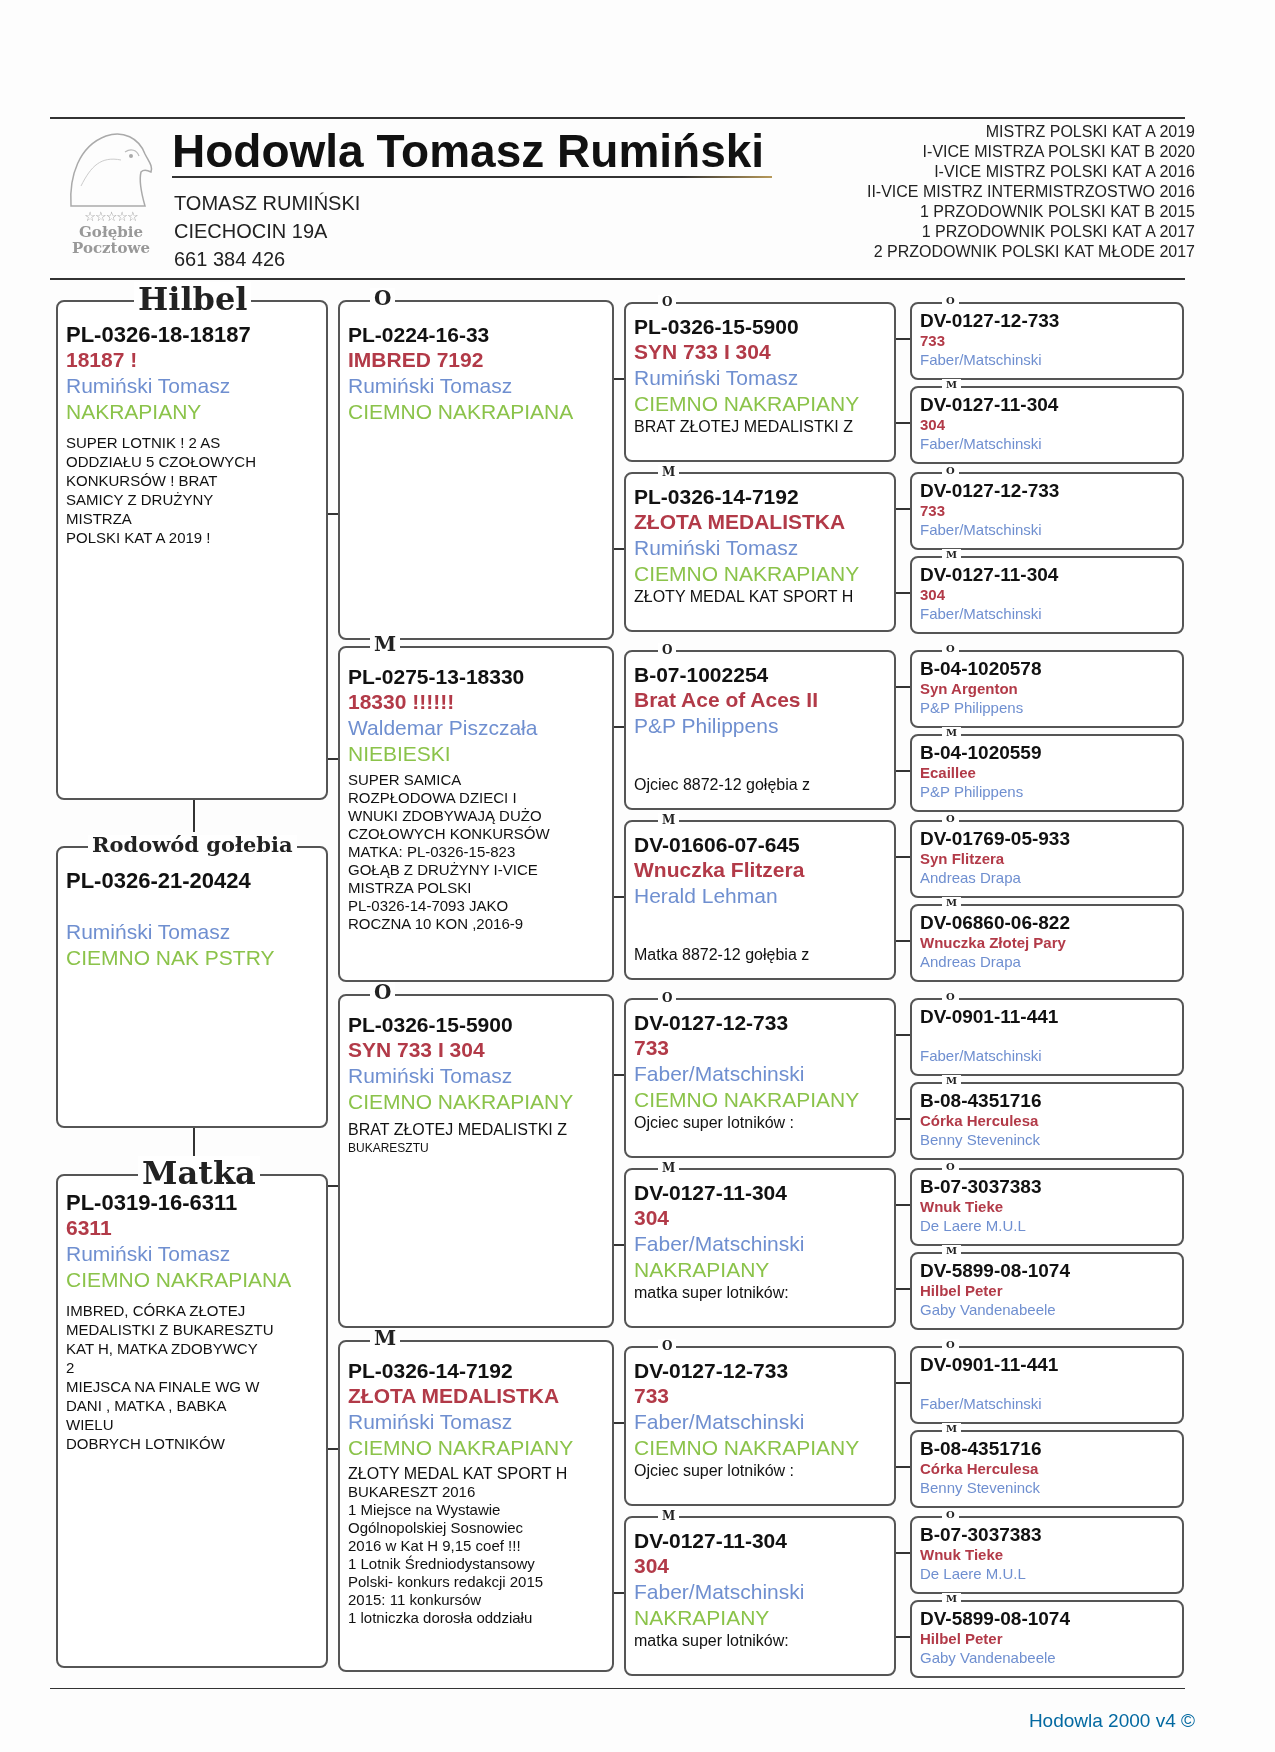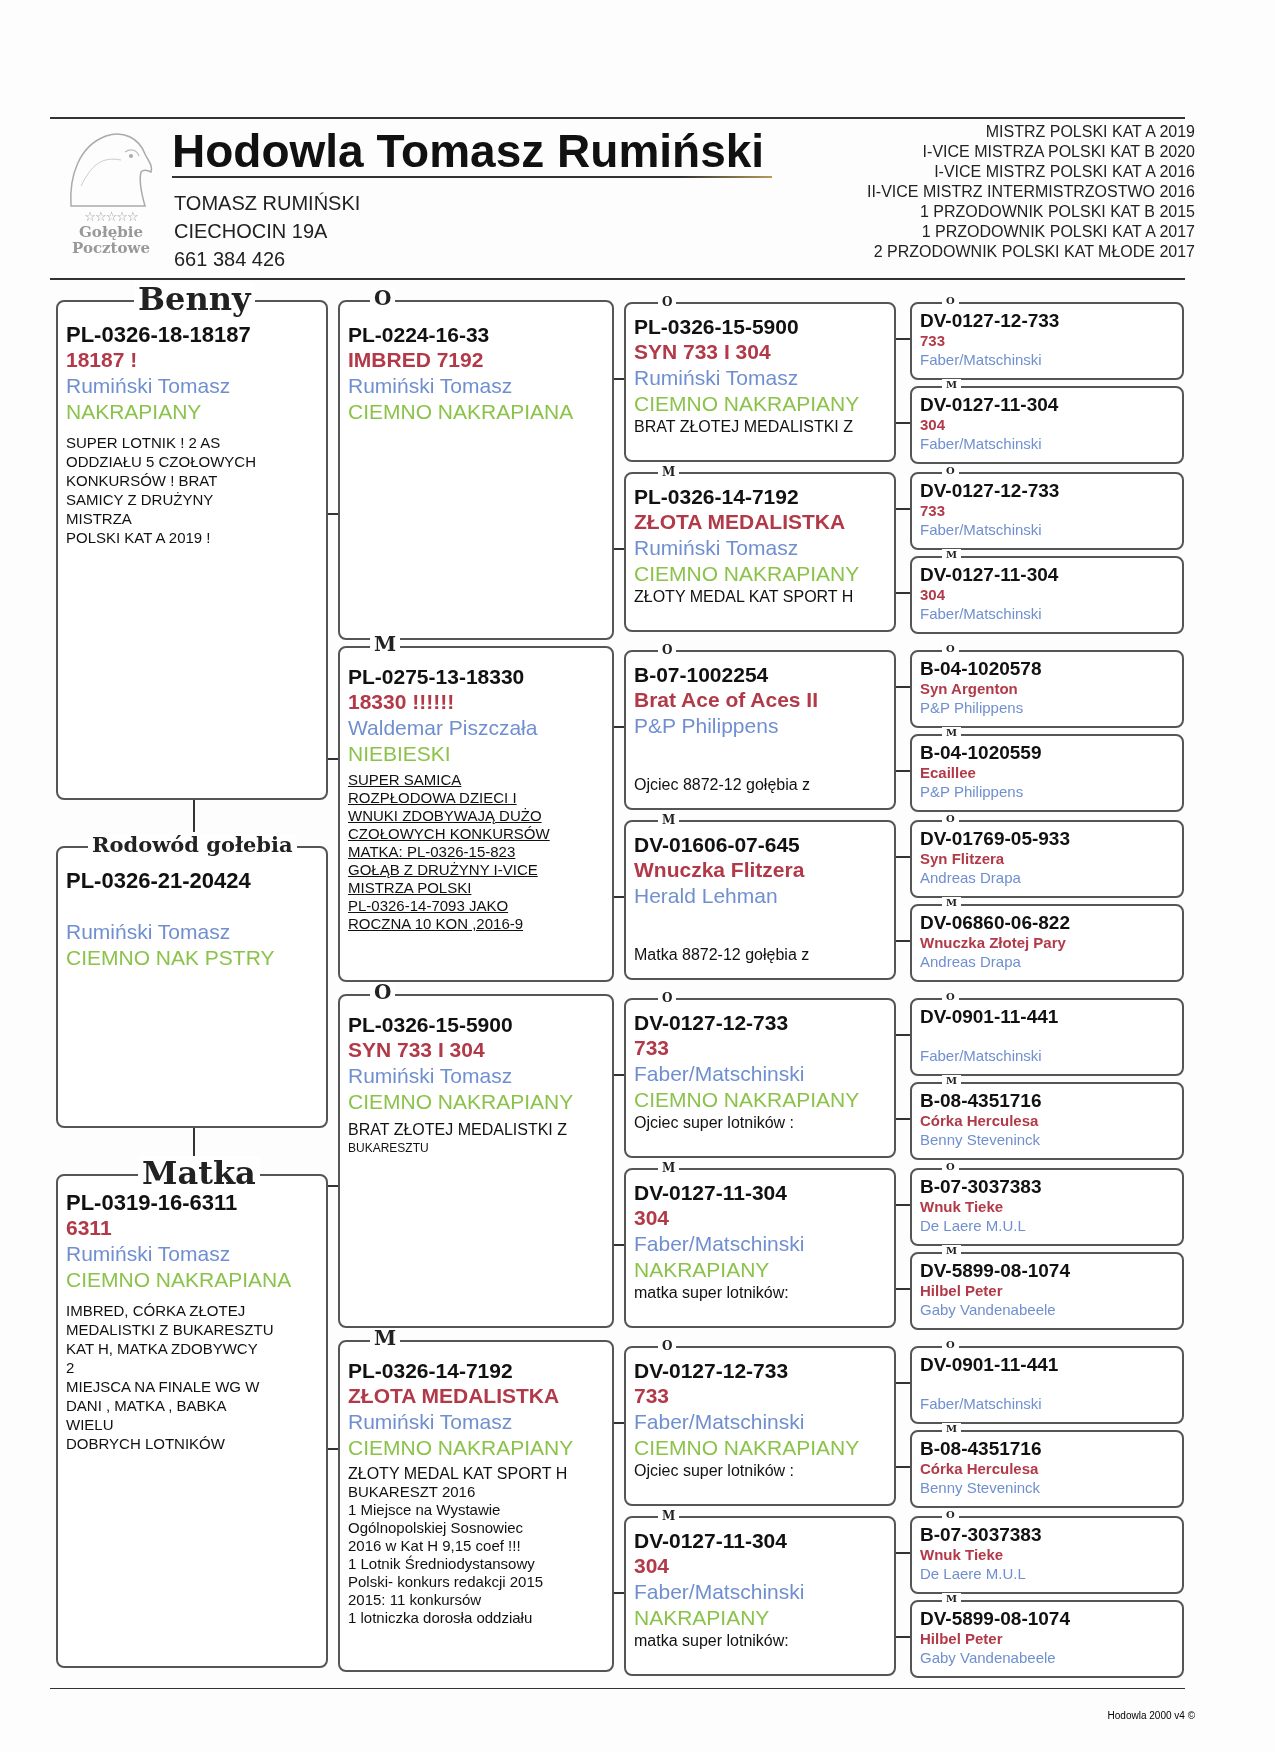--- a/index.html
+++ b/index.html
@@ -24,21 +24,21 @@
   .big .nm, .big .own, .big .col { font-size: 21px; line-height: 26px; }
   .big .note { font-size: 15px; line-height: 19px; }
   .mid .nm, .mid .own, .mid .col { font-size: 21px; line-height: 26px; }
   .mid .note { font-size: 15px; line-height: 18px; }
   .sm .ring { font-size: 19px; line-height: 22px; }
   .sm .nm { font-size: 15px; line-height: 18px; }
   .sm .own { font-size: 15px; line-height: 19px; }
   .sm .lab { font-size: 10px; top: -9px; line-height: 12px; }
   .inner { position: absolute; left: 8px; top: 8px; right: 6px; }
   .line { position: absolute; background: #333; }
-  .footer { position: absolute; right: 80px; top: 1710px; font-size: 10px; color: #000000; }
+  .footer { position: absolute; right: 80px; top: 1710px; font-size: 19px; color: #0369a1; }
 </style>
 </head>
 <body>
 
 <div class="hr" style="left:50px; top:117px; width:1135px;"></div>
 
 <div class="logo">
   <svg width="100" height="84" viewBox="0 0 100 84">
     <path d="M10 80 C 8 50, 18 20, 45 10 C 62 4, 78 12, 84 28 C 88 36, 92 40, 90 46 C 86 44, 82 44, 80 46 C 78 54, 80 66, 84 80 Z" fill="none" stroke="#aaa" stroke-width="1.5"></path>
     <path d="M64 26 C 70 22, 76 24, 78 30" fill="none" stroke="#bbb" stroke-width="1.2"></path>
@@ -62,21 +62,21 @@
   <div>I-VICE MISTRZ POLSKI KAT A 2016</div>
   <div>II-VICE MISTRZ INTERMISTRZOSTWO 2016</div>
   <div>1 PRZODOWNIK POLSKI KAT B 2015</div>
   <div>1 PRZODOWNIK POLSKI KAT A 2017</div>
   <div>2 PRZODOWNIK POLSKI KAT MŁODE 2017</div>
 </div>
 
 <div class="hr" style="left:50px; top:278px; width:1135px;"></div>
 
 <div class="card big" style="left:56px; top:300px; width:272px; height:500px;">
-  <div class="lab" style="left:76px; font-size:32px; top:-20px; line-height:34px;">Benny</div>
+  <div class="lab" style="left:76px; font-size:32px; top:-20px; line-height:34px;">Hilbel</div>
   <div class="inner" style="top:20px;">
     <div class="ring">PL-0326-18-18187</div>
     <div class="nm"> 18187 !</div>
     <div class="own">Rumiński Tomasz</div>
     <div class="col">NAKRAPIANY</div>
     <div style="margin-top:8px;">
       <div class="note"> SUPER LOTNIK ! 2 AS</div>
       <div class="note">ODDZIAŁU  5 CZOŁOWYCH</div>
       <div class="note">KONKURSÓW !  BRAT</div>
       <div class="note">SAMICY Z DRUŻYNY</div>
@@ -134,21 +134,21 @@
   </div>
 </div>
 
 <div class="card mid" style="left:338px; top:646px; width:276px; height:336px;">
   <div class="lab" style="left:30px; font-size:20px;">M</div>
   <div class="inner" style="top:16px;">
     <div class="ring">PL-0275-13-18330</div>
     <div class="nm">18330 !!!!!!</div>
     <div class="own">Waldemar Piszczała</div>
     <div class="col">NIEBIESKI</div>
-    <div style="margin-top:4px;text-decoration:underline;">
+    <div style="margin-top:4px;">
       <div class="note">SUPER SAMICA</div>
       <div class="note">ROZPŁODOWA DZIECI I</div>
       <div class="note">WNUKI ZDOBYWAJĄ DUŻO</div>
       <div class="note">CZOŁOWYCH KONKURSÓW</div>
       <div class="note">MATKA: PL-0326-15-823</div>
       <div class="note">GOŁĄB Z DRUŻYNY I-VICE</div>
       <div class="note">MISTRZA POLSKI</div>
       <div class="note"> PL-0326-14-7093 JAKO</div>
       <div class="note">ROCZNA 10 KON ,2016-9</div>
     </div>

